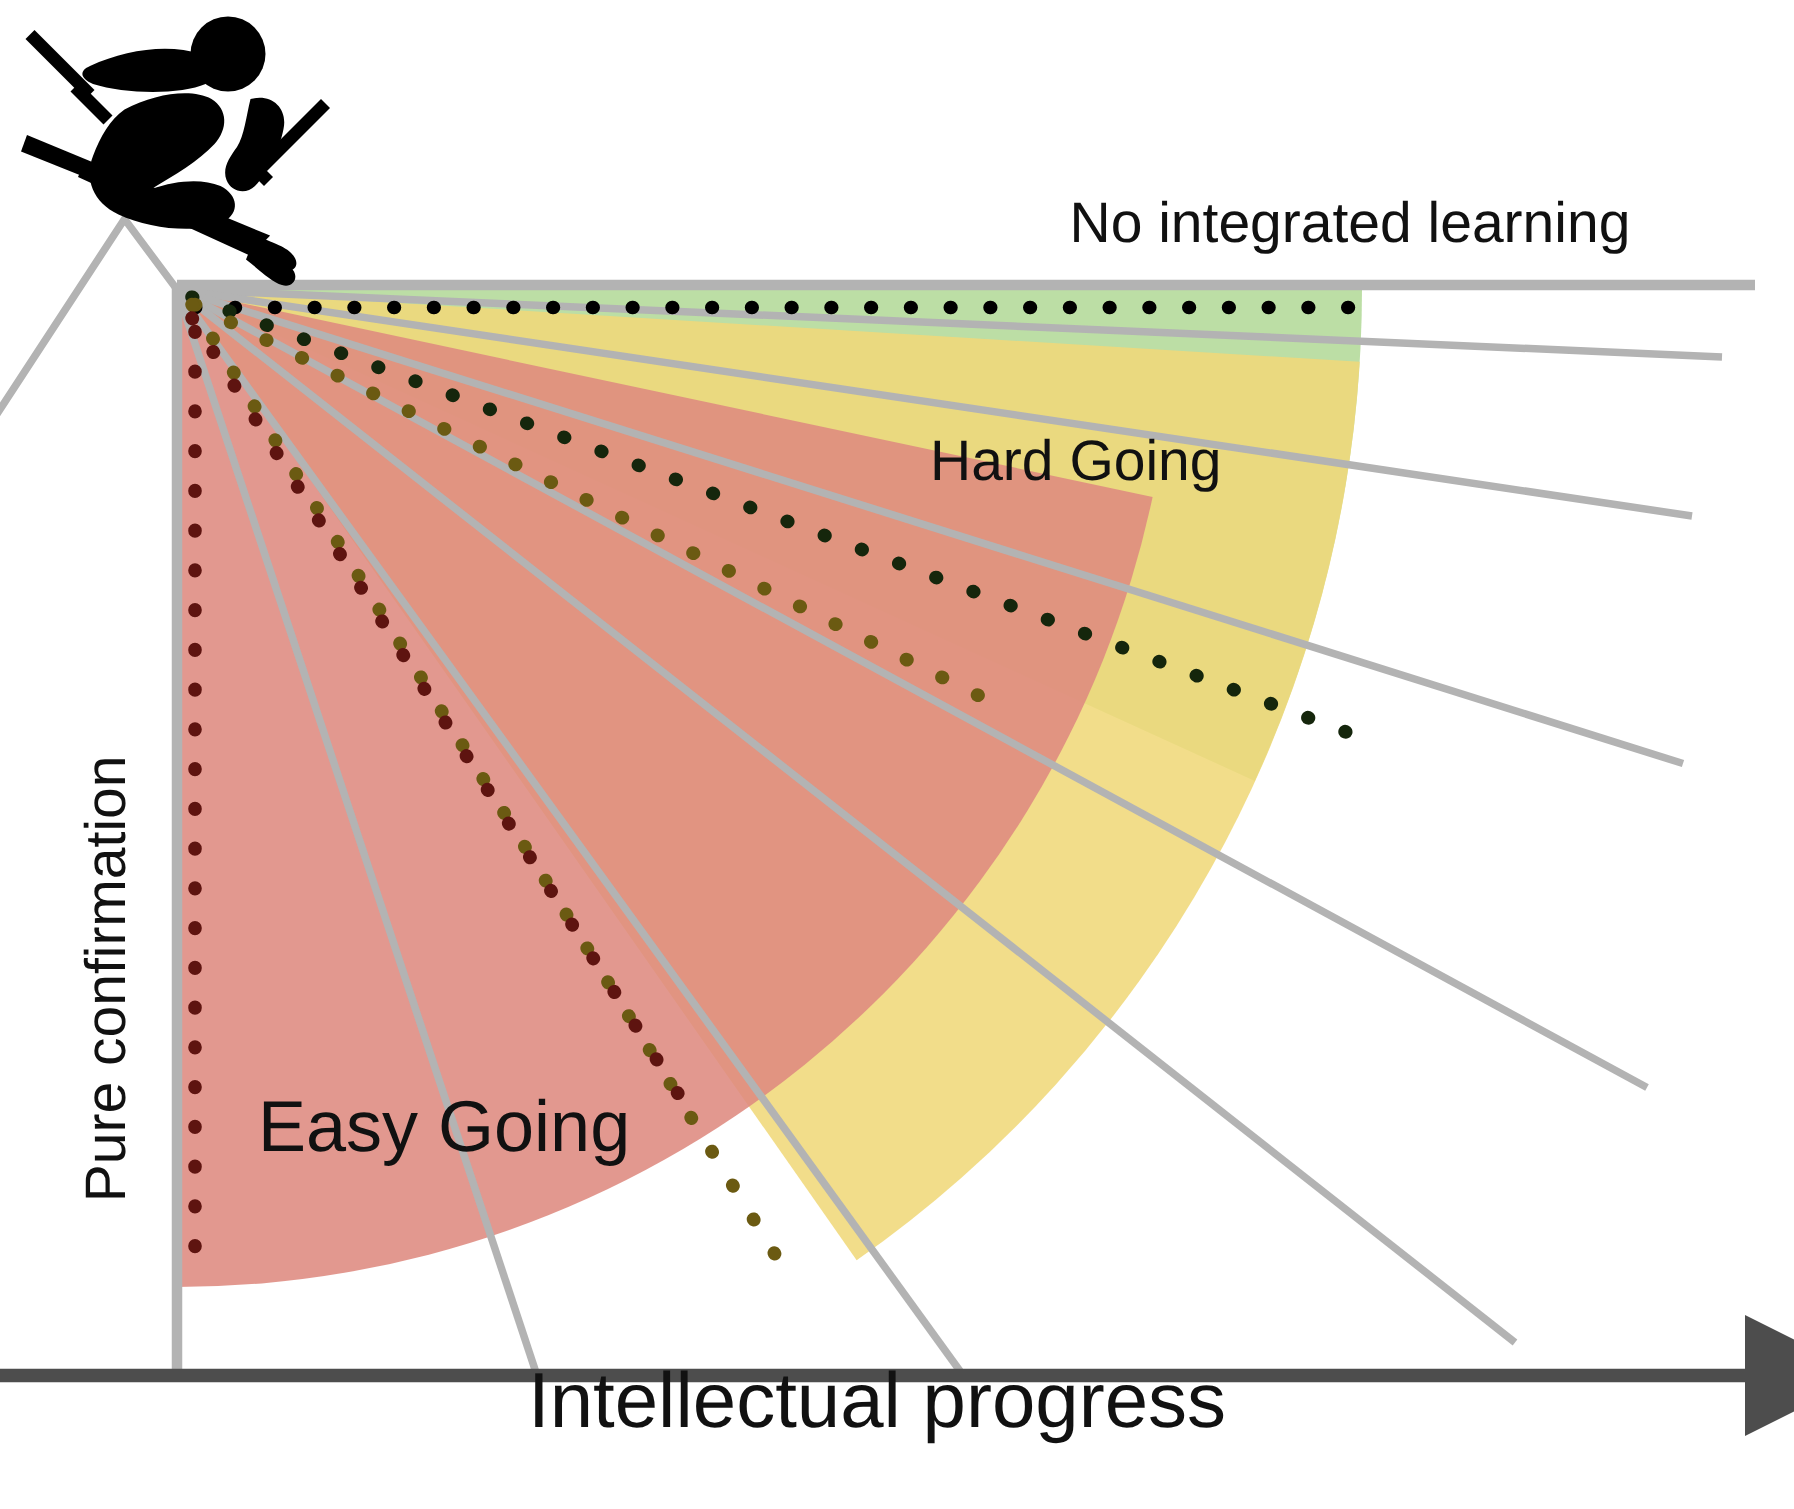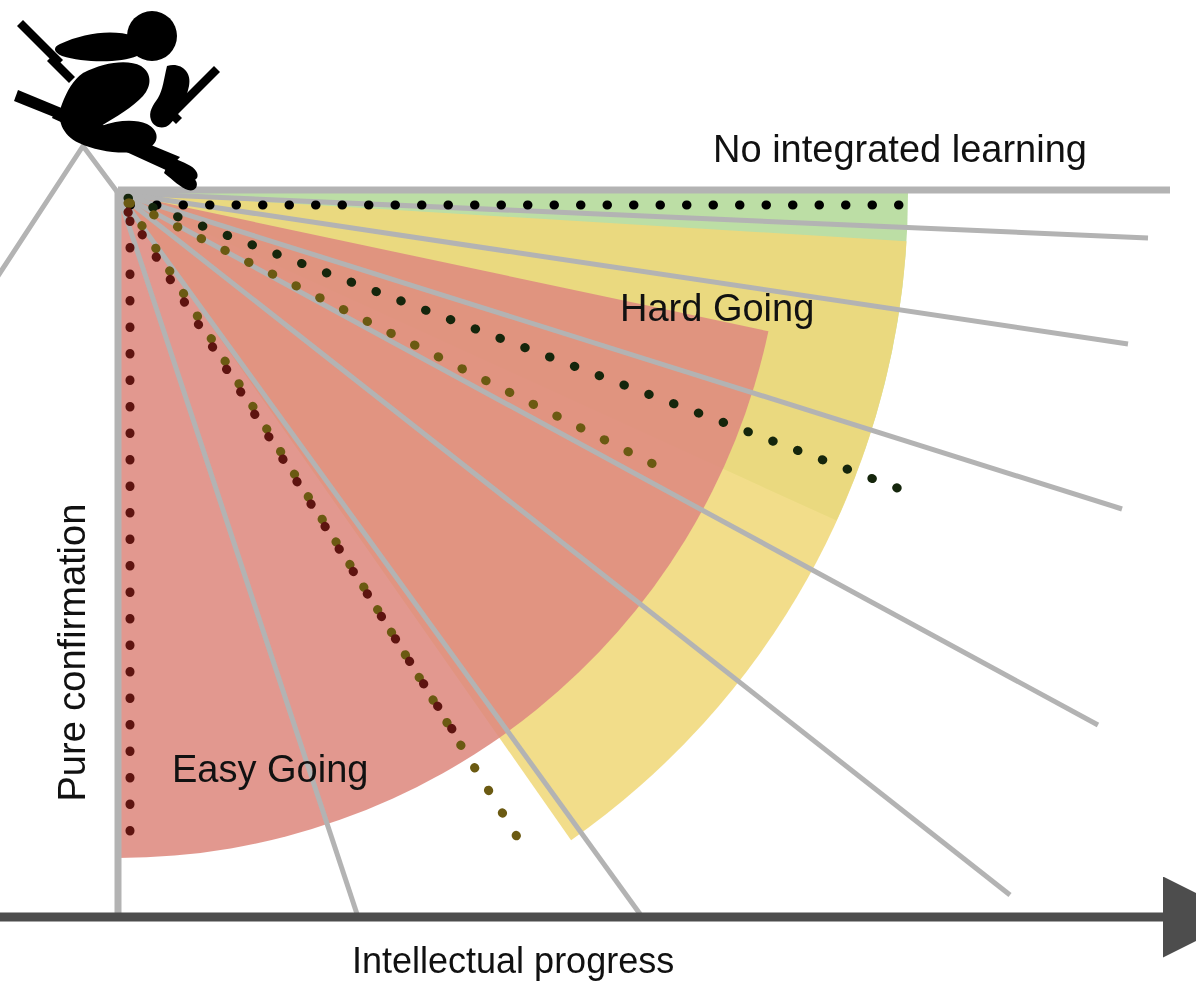--- a/index.html
+++ b/index.html
@@ -4,24 +4,24 @@
 <style>
   html,body{margin:0;padding:0;background:#ffffff;}
   body{width:1196px;height:1006px;overflow:hidden;
        font-family:"Liberation Sans","DejaVu Sans",sans-serif;}
   #stage{position:relative;width:1196px;height:1006px;background:#fff;}
   svg#diagram{position:absolute;left:0;top:0;width:1196px;height:1006px;display:block;}
   .lbl{position:absolute;color:#111;white-space:pre;}
   #lbl-no-learning{left:713px;top:128px;font-size:38px;}
   #lbl-hard{left:620px;top:287px;font-size:38px;}
   #lbl-between{left:548px;top:650px;font-size:38px;text-align:center;line-height:1.33;}
-  #lbl-easy{left:172px;top:748px;font-size:38px;text-align:center;}
+  #lbl-easy{left:172px;top:724px;font-size:48px;text-align:center;}
   #lbl-yaxis{left:-68px;top:640px;width:280px;text-align:center;font-size:38px;
              transform:rotate(-90deg);transform-origin:center center;}
-  #lbl-xaxis{left:352px;top:940px;font-size:36px;}
+  #lbl-xaxis{left:352px;top:904px;font-size:52px;}
 </style>
 </head>
 <body>
 
 <div id="stage">
 
   <svg id="diagram" viewBox="0 0 1196 1006">
     <defs>
       <marker id="arrowRight" markerWidth="9" markerHeight="9" refX="1" refY="4.5" orient="auto" markerUnits="strokeWidth">
         <path d="M0,0 L9,4.5 L0,9 z" fill="#4d4d4d"></path>

